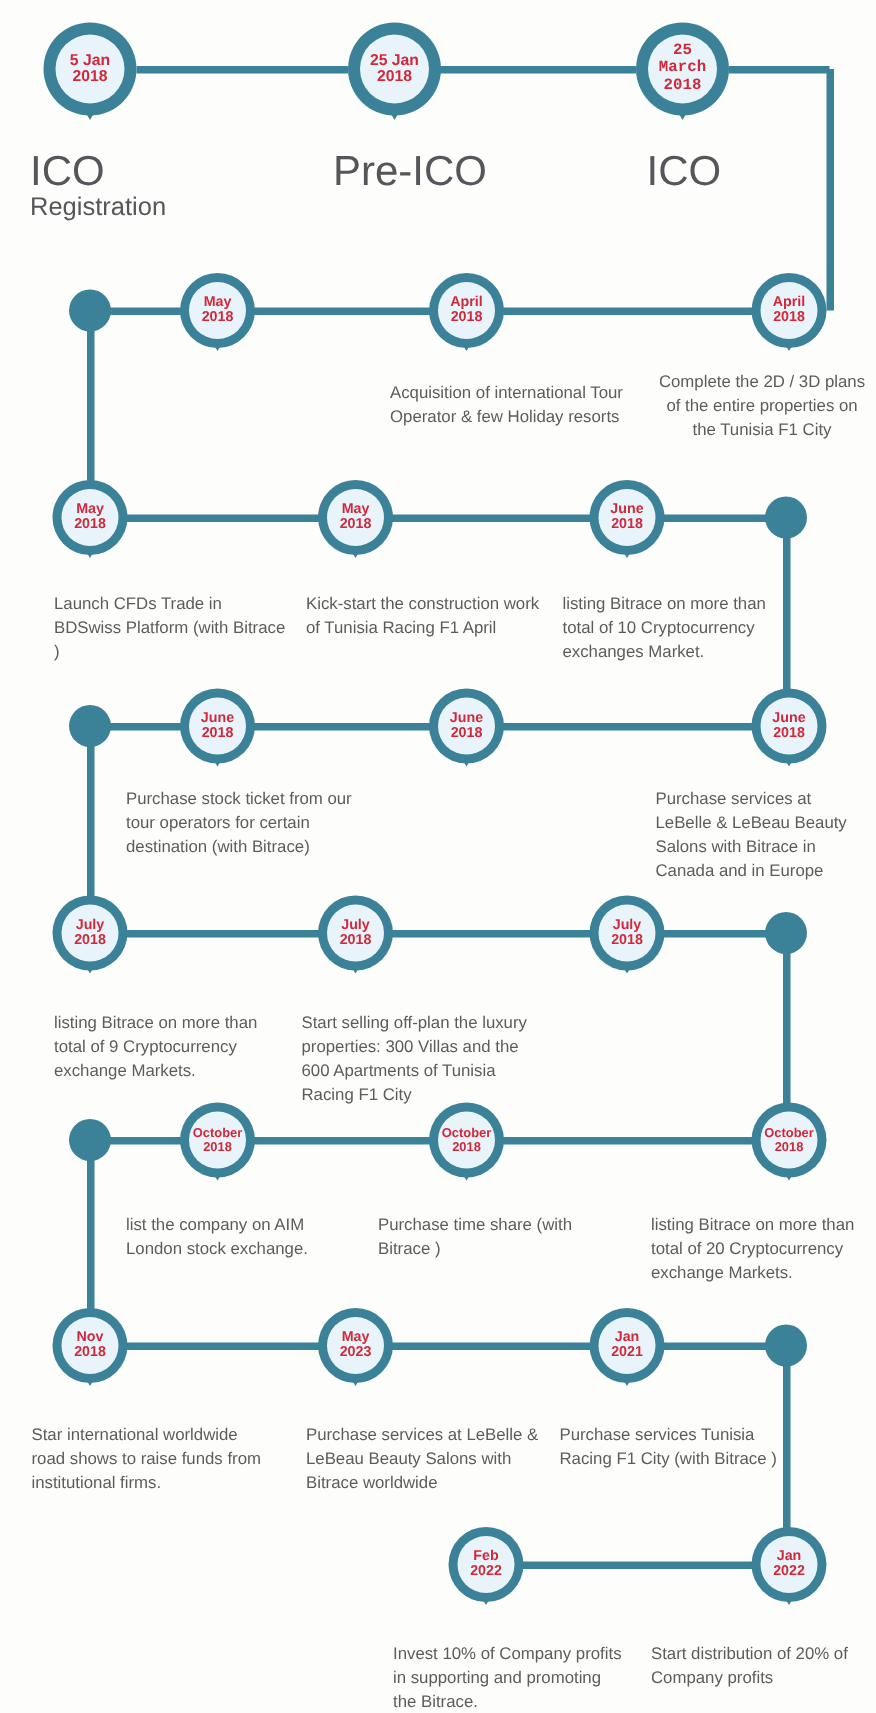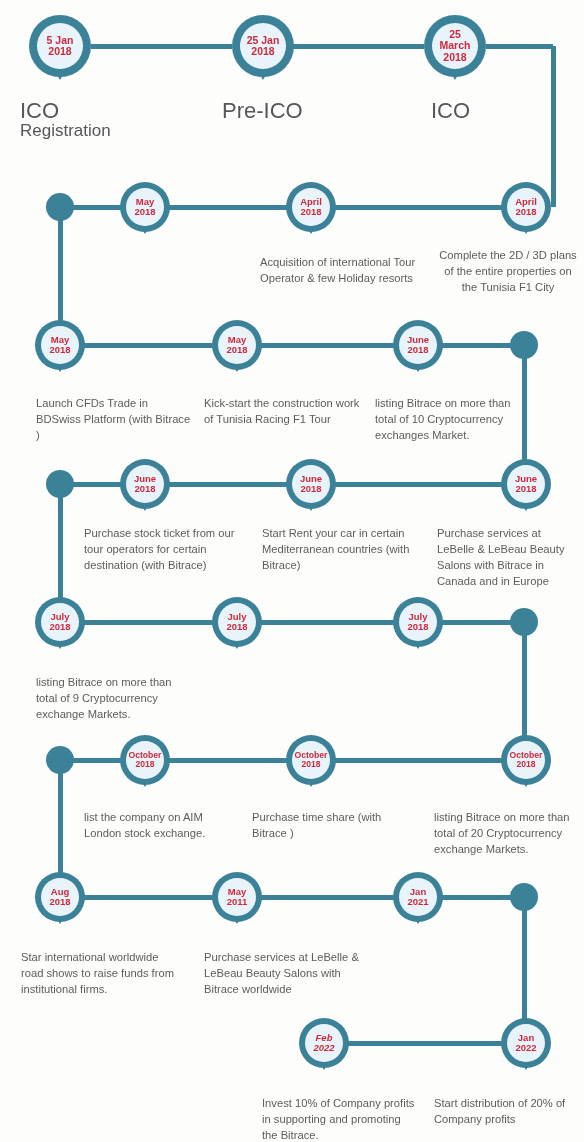--- a/index.html
+++ b/index.html
@@ -86,21 +86,21 @@
 
   
   .phase {
     position: absolute;
     color: #56565a;
     font-weight: normal;
     line-height: 1.02;
   }
   .phase .p1 {
     display: block;
-    font-size: 22px;
+    font-size: 28px;
   }
   .phase .p2 {
     display: block;
     font-size: 17px;
   }
 
   
   .desc {
     position: absolute;
     color: #5c5c5c;
@@ -156,21 +156,21 @@
       </div>
     </div>
     <div class="pin" style="left: 232px; top: 15px; width: 62px; height: 62px;">
       <div class="pin-body"></div>
       <div class="pin-tail" style="border-left-width: 17.36px; border-right-width: 17.36px; border-top-width: 29.14px;"></div>
       <div class="pin-inner" style="left: 8px; top: 8px; width: 46px; height: 46px; font-size: 10.5px;">
         <span class="d-mon">25 Jan</span>
         <span class="d-yr">2018</span>
       </div>
     </div>
-    <div class="pin" style="left: 424px; top: 15px; width: 62px; height: 62px;">
+    <div class="pin" style="left: 424px; top: 15px; width: 62px; height: 62px; font-family: Liberation Mono, monospace;">
       <div class="pin-body"></div>
       <div class="pin-tail" style="border-left-width: 17.36px; border-right-width: 17.36px; border-top-width: 29.14px;"></div>
       <div class="pin-inner" style="left: 8px; top: 8px; width: 46px; height: 46px; font-size: 10.5px;">
         <span class="d-mon">25</span>
         <span class="d-mon">March</span>
         <span class="d-yr">2018</span>
       </div>
     </div>
     <div class="pin" style="left: 120px; top: 182px; width: 50px; height: 50px;">
       <div class="pin-body"></div>
@@ -289,44 +289,44 @@
       <div class="pin-tail" style="border-left-width: 14px; border-right-width: 14px; border-top-width: 23.5px;"></div>
       <div class="pin-inner" style="left: 6px; top: 6px; width: 38px; height: 38px; font-size: 8.6px;">
         <span class="d-mon">October</span>
         <span class="d-yr">2018</span>
       </div>
     </div>
     <div class="pin" style="left: 35px; top: 872px; width: 50px; height: 50px;">
       <div class="pin-body"></div>
       <div class="pin-tail" style="border-left-width: 14px; border-right-width: 14px; border-top-width: 23.5px;"></div>
       <div class="pin-inner" style="left: 6px; top: 6px; width: 38px; height: 38px; font-size: 9.5px;">
-        <span class="d-mon">Aug</span>
+        <span class="d-mon">Nov</span>
         <span class="d-yr">2018</span>
       </div>
     </div>
     <div class="pin" style="left: 212px; top: 872px; width: 50px; height: 50px;">
       <div class="pin-body"></div>
       <div class="pin-tail" style="border-left-width: 14px; border-right-width: 14px; border-top-width: 23.5px;"></div>
       <div class="pin-inner" style="left: 6px; top: 6px; width: 38px; height: 38px; font-size: 9.5px;">
         <span class="d-mon">May</span>
-        <span class="d-yr">2011</span>
+        <span class="d-yr">2023</span>
       </div>
     </div>
     <div class="pin" style="left: 393px; top: 872px; width: 50px; height: 50px;">
       <div class="pin-body"></div>
       <div class="pin-tail" style="border-left-width: 14px; border-right-width: 14px; border-top-width: 23.5px;"></div>
       <div class="pin-inner" style="left: 6px; top: 6px; width: 38px; height: 38px; font-size: 9.5px;">
         <span class="d-mon">Jan</span>
         <span class="d-yr">2021</span>
       </div>
     </div>
     <div class="pin" style="left: 299px; top: 1018px; width: 50px; height: 50px;">
       <div class="pin-body"></div>
       <div class="pin-tail" style="border-left-width: 14px; border-right-width: 14px; border-top-width: 23.5px;"></div>
-      <div class="pin-inner" style="left: 6px; top: 6px; width: 38px; height: 38px; font-size: 9.5px; font-style: italic;">
+      <div class="pin-inner" style="left: 6px; top: 6px; width: 38px; height: 38px; font-size: 9.5px;">
         <span class="d-mon">Feb</span>
         <span class="d-yr">2022</span>
       </div>
     </div>
     <div class="pin" style="left: 501px; top: 1018px; width: 50px; height: 50px;">
       <div class="pin-body"></div>
       <div class="pin-tail" style="border-left-width: 14px; border-right-width: 14px; border-top-width: 23.5px;"></div>
       <div class="pin-inner" style="left: 6px; top: 6px; width: 38px; height: 38px; font-size: 9.5px;">
         <span class="d-mon">Jan</span>
         <span class="d-yr">2022</span>
@@ -338,26 +338,27 @@
     </div>
     <div class="phase" style="left: 222px; top: 100px;">
       <span class="p1">Pre-ICO</span>
     </div>
     <div class="phase" style="left: 431px; top: 100px;">
       <span class="p1">ICO</span>
     </div>
     <div class="desc" style="left: 260px; top: 255px; width: 160px;">Acquisition of  international Tour Operator &amp; few Holiday resorts</div>
     <div class="desc" style="left: 437px; top: 248px; width: 142px; text-align: center;">Complete the 2D / 3D plans of the entire properties on the Tunisia F1 City</div>
     <div class="desc" style="left: 36px; top: 396px; width: 158px;">Launch CFDs Trade in BDSwiss Platform (with Bitrace )</div>
-    <div class="desc" style="left: 204px; top: 396px; width: 160px;">Kick-start the construction work of Tunisia Racing F1 Tour</div>
+    <div class="desc" style="left: 204px; top: 396px; width: 160px;">Kick-start the construction work of Tunisia Racing F1 April</div>
     <div class="desc" style="left: 375px; top: 396px; width: 145px;">listing Bitrace on more than total of 10 Cryptocurrency exchanges Market.</div>
     <div class="desc" style="left: 84px; top: 526px; width: 158px;">Purchase stock ticket from our tour operators for certain destination (with Bitrace)</div>
-    <div class="desc" style="left: 262px; top: 526px; width: 155px;">Start Rent your car in certain Mediterranean countries (with Bitrace)</div>
     <div class="desc" style="left: 437px; top: 526px; width: 140px;">Purchase services at LeBelle &amp; LeBeau Beauty Salons with Bitrace in Canada and in Europe</div>
     <div class="desc" style="left: 36px; top: 675px; width: 150px;">listing Bitrace on more than total of 9 Cryptocurrency exchange Markets.</div>
+    <div class="desc" style="left: 201px; top: 675px; width: 160px;">Start selling off-plan the luxury properties: 300 Villas and the 600 Apartments of Tunisia Racing F1 City</div>
     <div class="desc" style="left: 252px; top: 810px; width: 150px;">Purchase time share (with Bitrace )</div>
     <div class="desc" style="left: 84px; top: 810px; width: 150px;">list the company on AIM London stock exchange.</div>
     <div class="desc" style="left: 434px; top: 810px; width: 143px;">listing Bitrace on more than total of 20 Cryptocurrency exchange Markets.</div>
     <div class="desc" style="left: 21px; top: 950px; width: 160px;">Star international worldwide road shows to raise funds from institutional firms.</div>
     <div class="desc" style="left: 204px; top: 950px; width: 160px;">Purchase services at LeBelle &amp; LeBeau Beauty Salons with Bitrace worldwide</div>
+    <div class="desc" style="left: 373px; top: 950px; width: 150px;">Purchase services Tunisia Racing F1 City (with Bitrace )</div>
     <div class="desc" style="left: 262px; top: 1096px; width: 155px;">Invest 10% of Company profits in supporting and promoting the Bitrace.</div>
     <div class="desc" style="left: 434px; top: 1096px; width: 140px;">Start distribution of 20% of Company profits</div>
   </div>
 
 </body></html>

